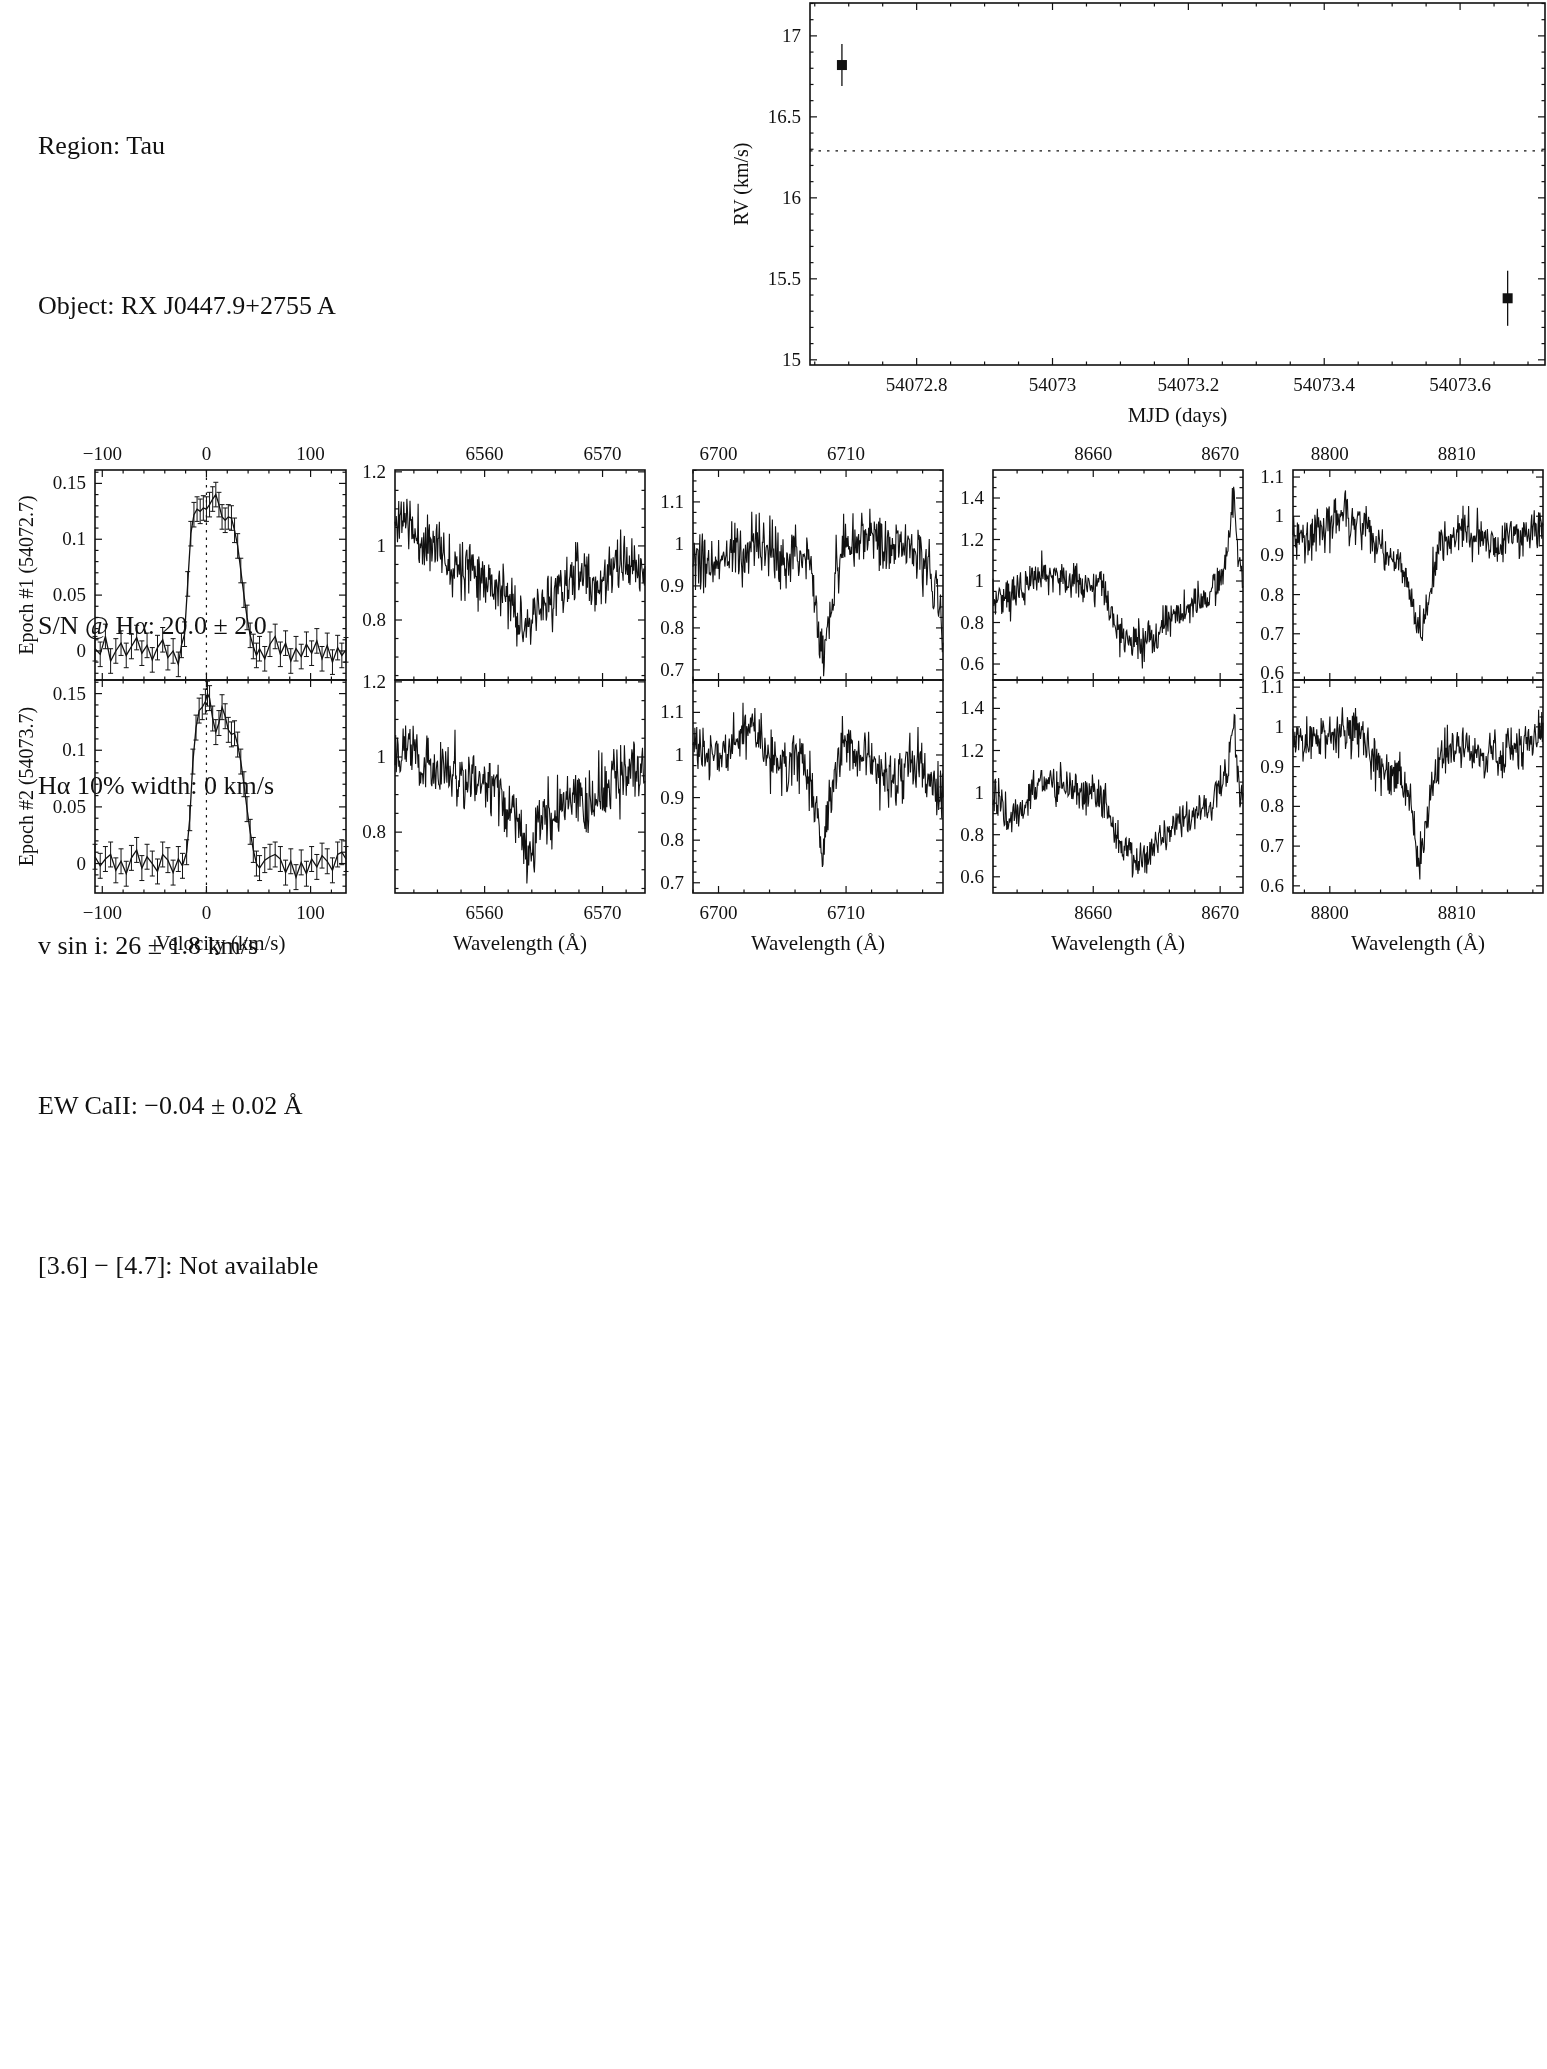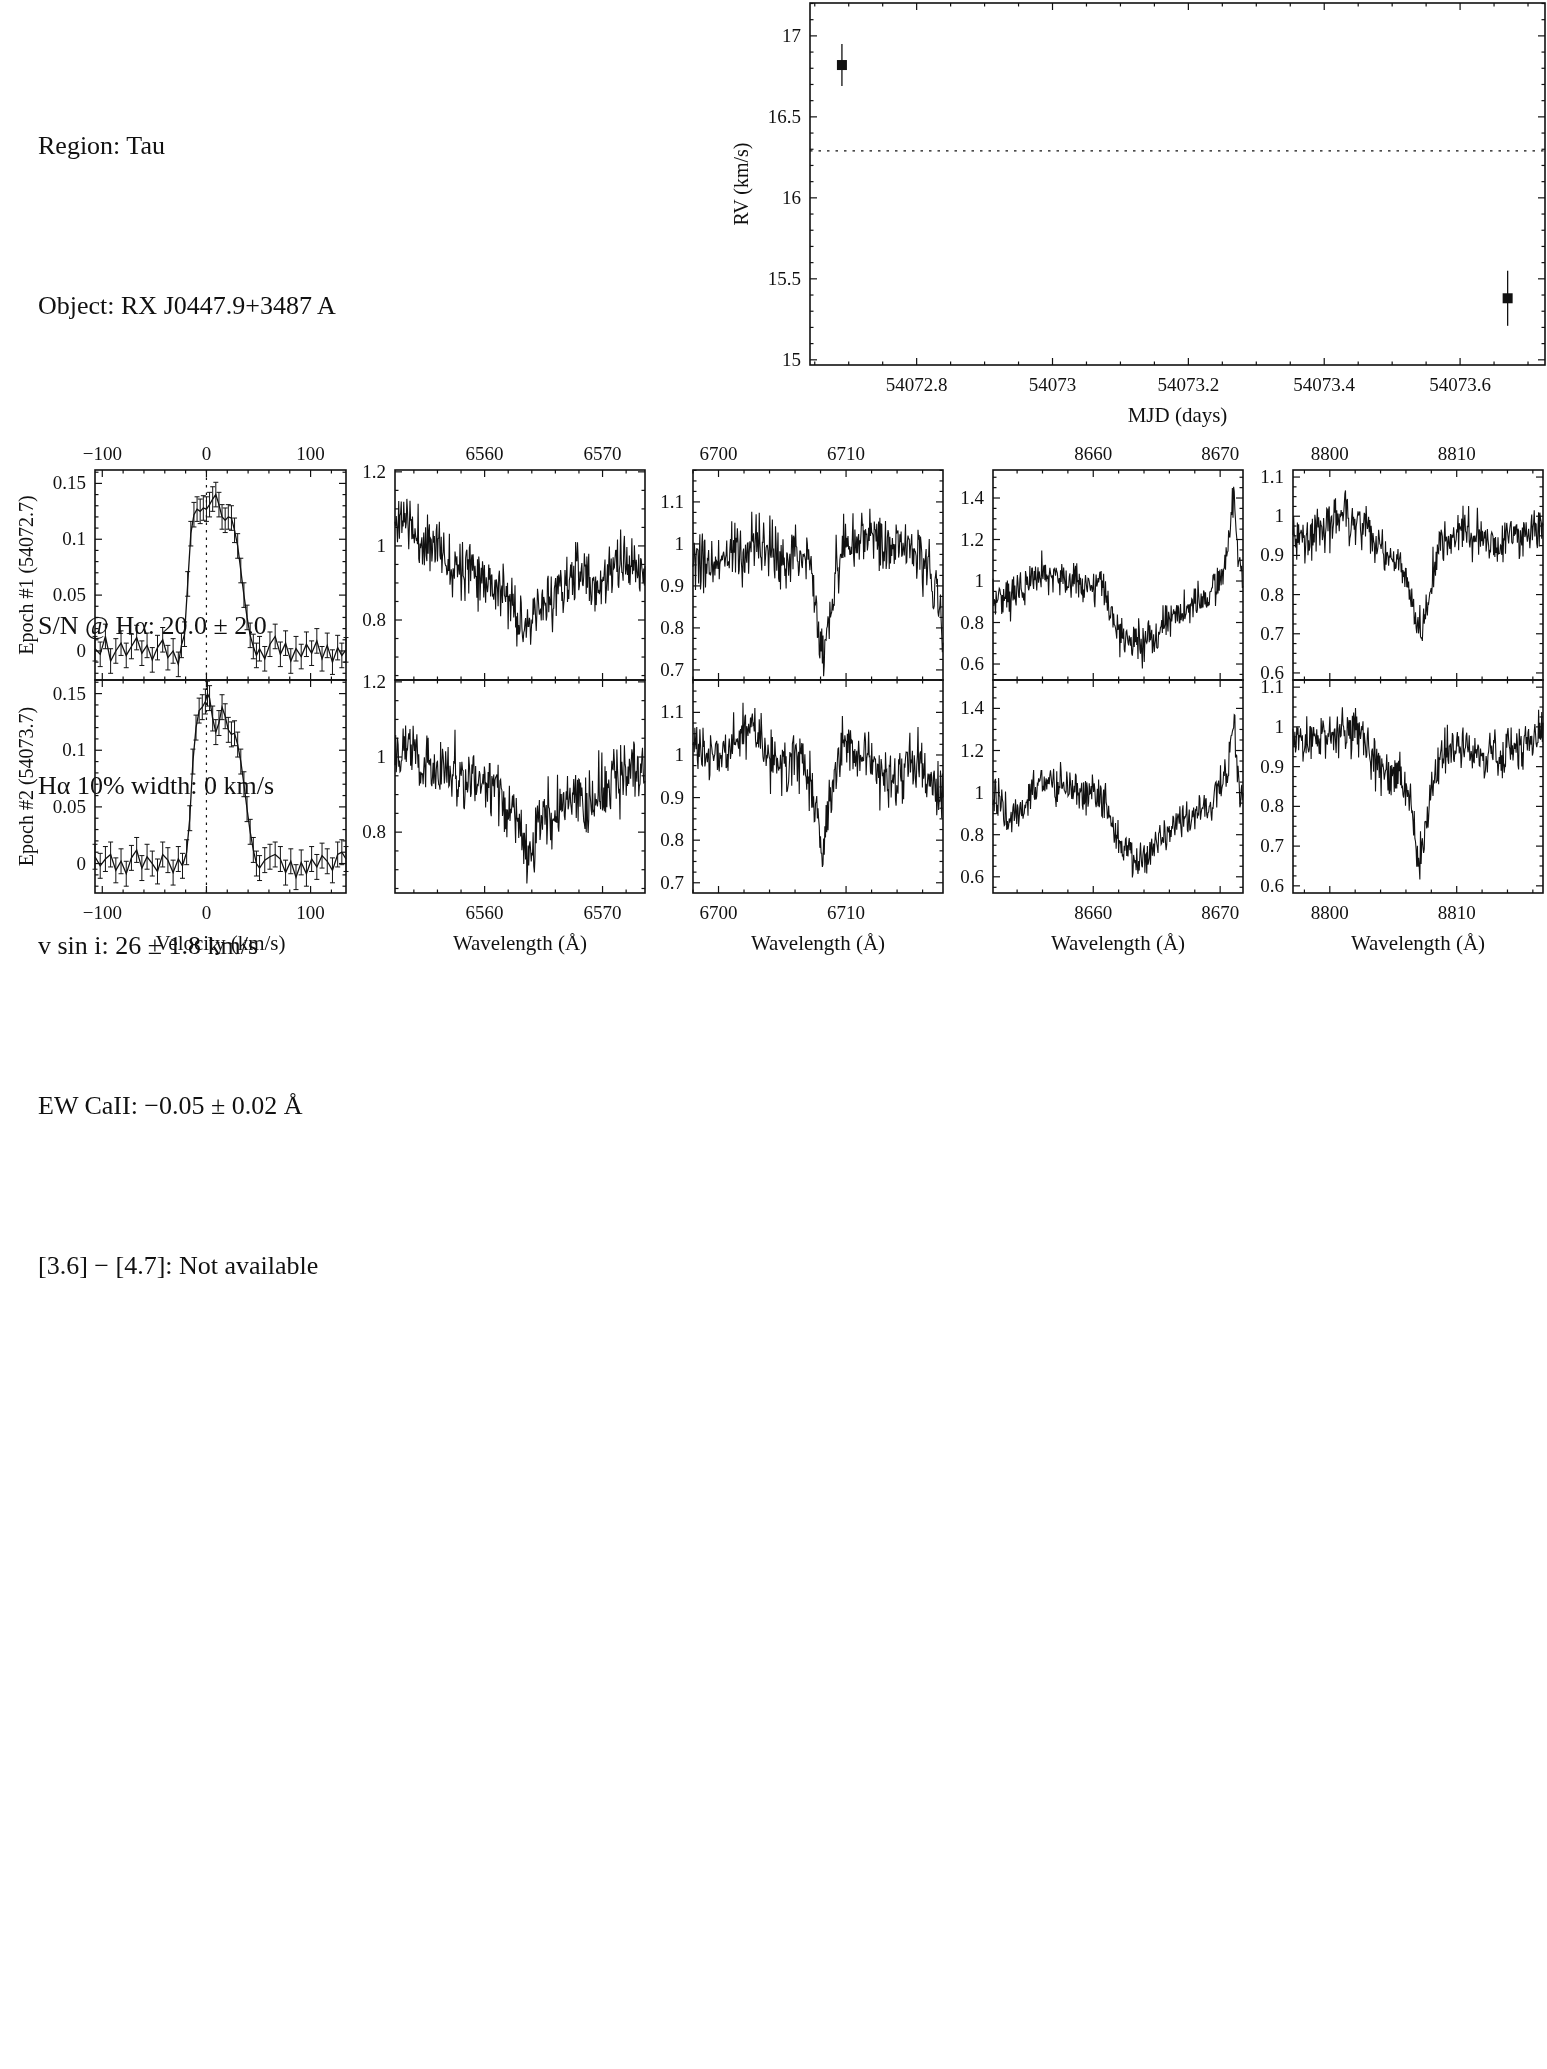--- a/index.html
+++ b/index.html
@@ -9,26 +9,26 @@
   .info-line{min-height:40px;margin-top:40px;}
   #canvas{position:absolute;left:0;top:0;}
   svg text{font-family:"Liberation Serif","DejaVu Serif",serif;fill:#111;}
 </style>
 </head>
 <body>
 
 <div class="page">
   <div class="info">
     <div class="info-line">Region: Tau</div>
-    <div class="info-line">Object: RX J0447.9+3487 A</div>
+    <div class="info-line">Object: RX J0447.9+2755 A</div>
     <div class="info-line"></div>
     <div class="info-line">S/N @ Hα: 20.0 ± 2.0</div>
     <div class="info-line">Hα 10% width: 0 km/s</div>
     <div class="info-line">v sin i: 26 ± 1.8 km/s</div>
-    <div class="info-line">EW CaII: −0.05 ± 0.02 Å</div>
+    <div class="info-line">EW CaII: −0.04 ± 0.02 Å</div>
     <div class="info-line">[3.6] − [4.7]: Not available</div>
   </div>
 
   <svg id="canvas" width="1547" height="2069" viewBox="0 0 1547 2069">
       <g>
         <rect x="810" y="3" width="735" height="362" fill="none" stroke="#111111" stroke-width="1.6"></rect>
         <line x1="916.6497227398909" y1="3" x2="916.6497227398909" y2="10" stroke="#111111" stroke-width="1.2"></line>
         <line x1="916.6497227398909" y1="365" x2="916.6497227398909" y2="358" stroke="#111111" stroke-width="1.2"></line>
         <line x1="1052.5092421461463" y1="3" x2="1052.5092421461463" y2="10" stroke="#111111" stroke-width="1.2"></line>
         <line x1="1052.5092421461463" y1="365" x2="1052.5092421461463" y2="358" stroke="#111111" stroke-width="1.2"></line>

